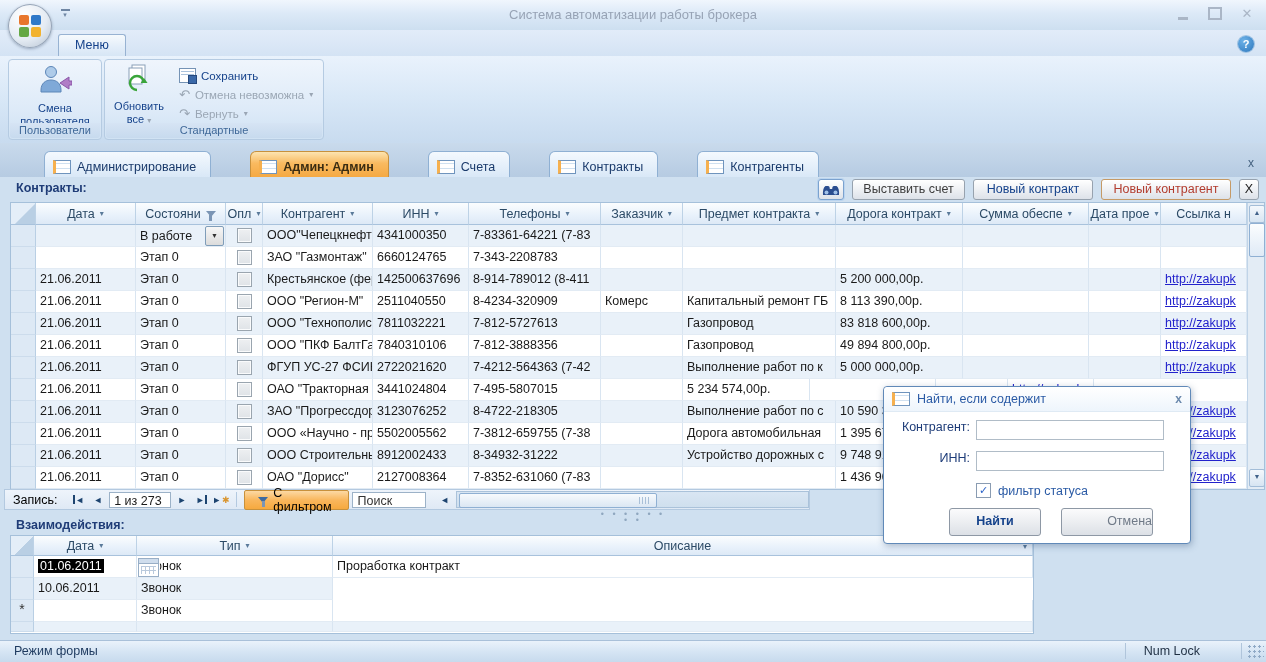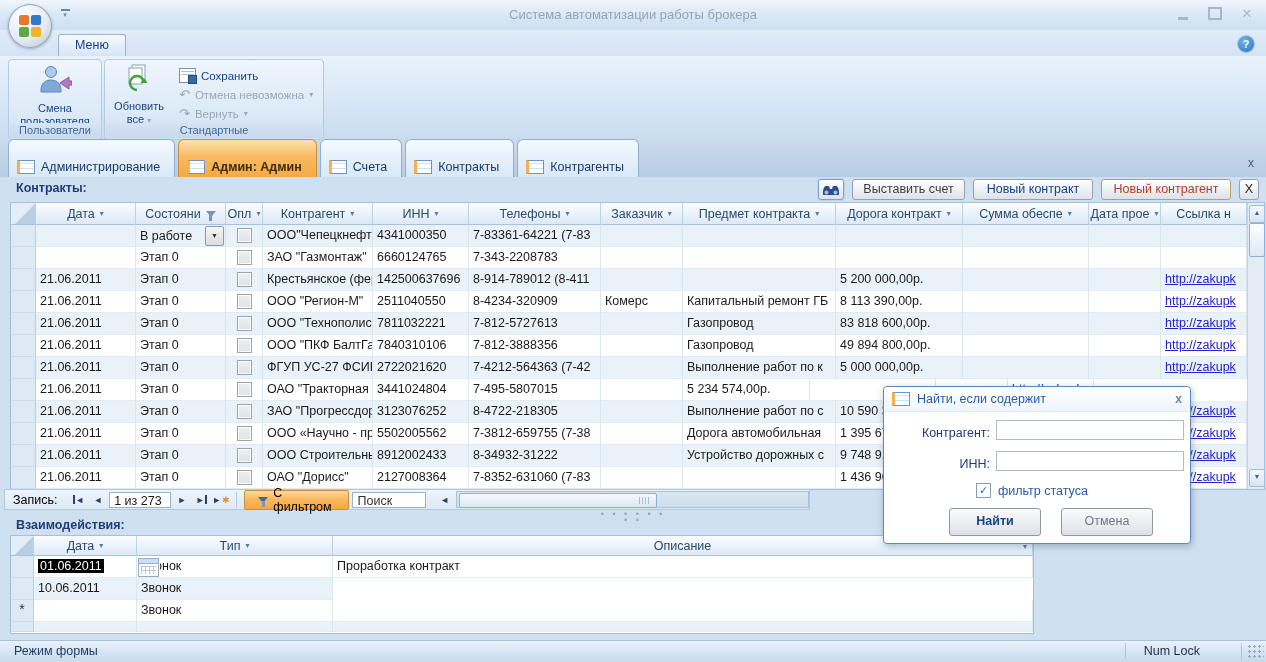--- a/index.html
+++ b/index.html
@@ -56,23 +56,23 @@
   .saveicon{width:15px;height:13px;position:relative;background:#fff;border:1px solid #7593b5;}
   .saveicon::before{content:"";position:absolute;left:1px;right:1px;top:2px;height:6px;
     background:repeating-linear-gradient(#aac2dc 0 1px,transparent 1px 3px);}
   .saveicon::after{content:"";position:absolute;right:-2px;bottom:-2px;width:7px;height:7px;
     background:#3a68a8;border:1px solid #24477c;}
 
   
   .tabstrip{position:absolute;left:0;top:143px;width:100%;height:34px;
     background:linear-gradient(#c9daec,#b6cbe2);border-bottom:1px solid #8fb0d3;}
   .dtabs{position:absolute;left:8px;bottom:0;display:flex;gap:3px;align-items:flex-end;}
-  .dtab{height:21px;display:flex;align-items:center;gap:6px;padding:16px 14px 0 8px;
+  .dtab{height:21px;display:flex;align-items:center;gap:6px;padding:4px 14px 0 8px;
     border:1px solid #8fb0d3;border-bottom:none;border-radius:6px 6px 0 0;
-    background:linear-gradient(#f4f9fe,#d9e8f7);color:#1a3a6b;white-space:nowrap;}
+    background:linear-gradient(#f4f9fe,#d9e8f7);color:#1a3a6b;white-space:nowrap;margin-left:36px;}
   .dtab.active{background:linear-gradient(#fde4b0,#f9ba60 45%,#f5a943);border-color:#c8913d;
     font-weight:bold;color:#3a2c12;}
   .ficon{display:inline-block;width:14px;height:12px;background:
     repeating-linear-gradient(#ffffff 0 2px,#cfe0f0 2px 3px,#ffffff 3px 5px);
     background-color:#fff;border:1px solid #6f94bd;border-left:3px solid #f6b04e;}
   .tabstrip-close{position:absolute;right:12px;bottom:8px;color:#44617f;font-size:12px;line-height:12px;}
 
   
   .workarea{position:absolute;left:0;top:177px;width:100%;height:463px;background:#cfe0f0;}
   .sec-title{position:absolute;left:16px;font-weight:bold;color:#1f3c77;}
@@ -166,32 +166,32 @@
   .splitdots{position:absolute;left:598px;top:334px;width:70px;text-align:center;color:#8fa7bf;
     font-size:9px;letter-spacing:3px;line-height:6px;}
 
   
   .dialog{position:absolute;left:883px;top:209px;width:306px;height:156px;background:#fff;
     border:1px solid #6089b8;border-radius:4px;box-shadow:1px 2px 7px rgba(40,70,110,.35);z-index:20;}
   .dlg-title{height:24px;display:flex;align-items:center;gap:7px;padding:0 8px;
     background:linear-gradient(#ffffff,#eef5fc);border-bottom:1px solid #dfeaf4;
     border-radius:4px 4px 0 0;color:#2a5aa5;}
   .dlg-close{margin-left:auto;color:#6a88ac;font-size:12px;font-weight:bold;}
-  .dlg-row{position:absolute;left:0;display:flex;align-items:flex-end;padding-left:20px;}
+  .dlg-row{position:absolute;left:0;display:flex;align-items:flex-start;}
   .dlg-r1{top:33px;} .dlg-r2{top:64px;}
   .dlg-label{width:86px;text-align:right;color:#1e3c78;}
   .dlg-input{width:188px;height:20px;border:1px solid #b0bcc7;margin-left:6px;font-size:12.5px;
     font-family:inherit;padding:0 3px;box-sizing:border-box;}
   .dlg-check{position:absolute;left:92px;top:96px;display:flex;align-items:center;gap:7px;color:#2a5aa5;}
   .cb-checked{width:13px;height:13px;border:1px solid #8a9cb2;background:#fff;color:#2a62c8;
     font-size:11px;font-weight:bold;line-height:12px;text-align:center;}
   .dlg-btn{position:absolute;top:121px;width:90px;height:26px;border:1px solid #8e98a5;border-radius:3px;
     background:linear-gradient(#fbfbfc,#eceef1 50%,#dce0e6);text-align:center;line-height:24px;}
   .dlg-find{left:65px;color:#15428b;font-weight:bold;}
-  .dlg-cancel{left:177px;color:#707a88;}
+  .dlg-cancel{left:177px;color:#707a88;text-align:right;}
 
   
   .statusbar{position:absolute;left:0;bottom:0;width:100%;height:22px;
     background:linear-gradient(#eaf2fb,#d6e5f4 50%,#c7daed);border-top:1px solid #a9c0d9;box-sizing:border-box;}
   .sb-left{position:absolute;left:14px;top:3px;color:#1e3a5f;}
   .sb-right{position:absolute;right:66px;top:3px;color:#1e2e42;}
   .sb-sep{position:absolute;top:2px;width:1px;height:16px;background:#b0c5db;}
   .sb-grip{position:absolute;right:2px;bottom:2px;width:17px;height:16px;
     background-image:radial-gradient(circle,#8fa9c6 1.1px,transparent 1.3px);background-size:5px 5px;}
 </style>

